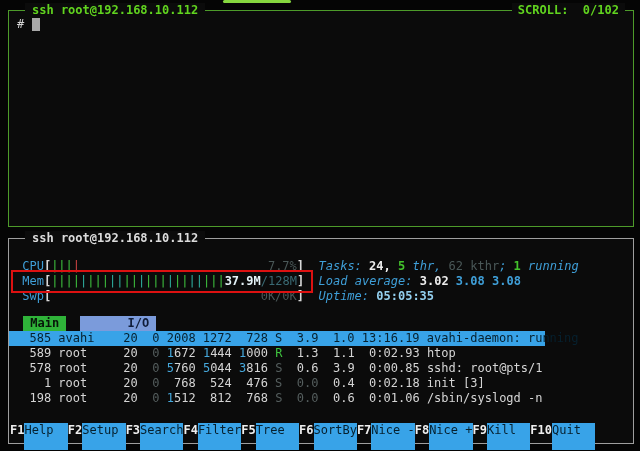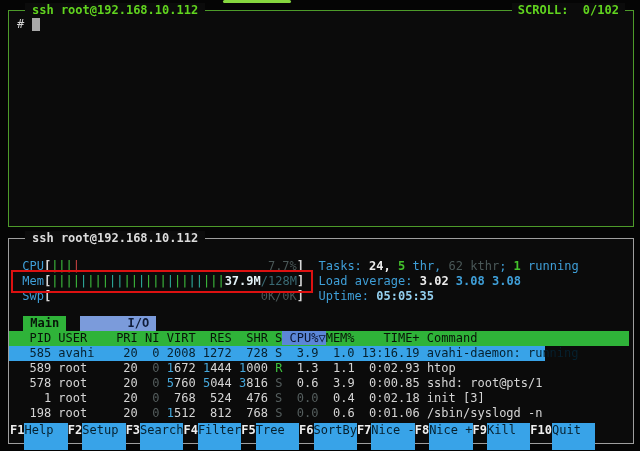--- a/index.html
+++ b/index.html
@@ -31,21 +31,21 @@
   .mline { white-space:pre; height:15px; line-height:15px; }
   .c-d   { color:#d5d5d5; }
   .c-lbl { color:#3f9fd8; }
   .c-brk { color:#d8d8d8; font-weight:bold; }
   .c-bg  { color:#3fc43f; }
   .c-bc  { color:#2fb3a3; }
   .c-br  { color:#d04545; }
   .c-dim { color:#4a5858; }
   .c-wb  { color:#ececec; font-weight:bold; }
   .c-gb  { color:#44c32c; font-weight:bold; }
-  .c-lb  { color:#3f9fd8; }
+  .c-lb  { color:#3f9fd8;font-style:italic; }
   .c-lbb { color:#3f9fd8; font-weight:bold; }
   .c-upt { color:#93cfee; font-weight:bold;text-align:right; }
   .c-memv{ color:#e4f2f7; font-weight:bold; }
   .c-memt{ color:#3a6a74; }
   .c-g   { color:#555e5e; }
   .c-b   { color:#46a8dc; }
   .c-r   { color:#3fc43f; }
   .c-hg  { color:#081408; }
   .c-hs  { background:#5b86d7; color:#0a1530; }
 
@@ -96,21 +96,20 @@
     <div class="content">
 
       <div class="mline"><span class="c-lbl"> CPU</span><span class="c-brk">[</span><span class="c-bg">|||</span><span class="c-br">|</span><span class="c-d">                          </span><span class="c-dim">7.7%</span><span class="c-brk">]</span><span class="c-d">  </span><span class="c-lb">Tasks: </span><span class="c-wb">24, </span><span class="c-gb">5</span><span class="c-lb"> thr, </span><span class="c-dim">62 kthr</span><span class="c-lb">; </span><span class="c-gb">1</span><span class="c-lb"> running</span></div>
       <div class="mline"><span class="c-lbl"> Mem</span><span class="c-brk">[</span><span class="c-bg">||||</span><span class="c-bc">|</span><span class="c-bg">|||</span><span class="c-bc">||</span><span class="c-bg">||</span><span class="c-bc">|</span><span class="c-bg">|||</span><span class="c-bc">|</span><span class="c-bg">||</span><span class="c-bc">||</span><span class="c-bg">|||</span><span class="c-memv">37.9M</span><span class="c-memt">/128M</span><span class="c-brk">]</span><span class="c-d">  </span><span class="c-lb">Load average: </span><span class="c-wb">3.02 </span><span class="c-lbb">3.08 </span><span class="c-lbb">3.08</span></div>
       <div class="mline"><span class="c-lbl"> Swp</span><span class="c-brk">[</span><span class="c-d">                             </span><span class="c-dim">0K/0K</span><span class="c-brk">]</span><span class="c-d">  </span><span class="c-lb">Uptime: </span><span class="c-upt">05:05:35</span></div>
 
       <div class="spacer"></div>
 
       <div class="tabs-row"><span class="tab tab-main"> Main </span><span class="tab-gap"></span><span class="tab tab-io"> I/O </span></div>
 
-      <div class="table-header"><span class="c-hg">  PID USER    PRI NI VIRT  RES  SHR S</span><span class="c-hs"> CPU%▽</span><span class="c-hg">MEM%    TIME+ Command</span></div>
 
       <div>
           <div class="prow selected"><span class="c-d">  585 avahi    20  0 2008 1272  728 S  3.9  1.0 13:16.19 avahi-daemon: running</span></div>
           <div class="prow"><span class="c-d">  589 root     20  </span><span class="c-g">0</span><span class="c-d"> </span><span class="c-b">1</span><span class="c-d">672 </span><span class="c-b">1</span><span class="c-d">444 </span><span class="c-b">1</span><span class="c-d">000 </span><span class="c-r">R</span><span class="c-d">  1.3  1.1  0:02.93 htop</span></div>
           <div class="prow"><span class="c-d">  578 root     20  </span><span class="c-g">0</span><span class="c-d"> </span><span class="c-b">5</span><span class="c-d">760 </span><span class="c-b">5</span><span class="c-d">044 </span><span class="c-b">3</span><span class="c-d">816 </span><span class="c-g">S</span><span class="c-d">  0.6  3.9  0:00.85 sshd: root@pts/1</span></div>
           <div class="prow"><span class="c-d">    1 root     20  </span><span class="c-g">0</span><span class="c-d">  768  524  476 </span><span class="c-g">S</span><span class="c-d">  </span><span class="c-g">0.0</span><span class="c-d">  0.4  0:02.18 init [3]</span></div>
           <div class="prow"><span class="c-d">  198 root     20  </span><span class="c-g">0</span><span class="c-d"> </span><span class="c-b">1</span><span class="c-d">512  812  768 </span><span class="c-g">S</span><span class="c-d">  </span><span class="c-g">0.0</span><span class="c-d">  0.6  0:01.06 /sbin/syslogd -n</span></div>
         </div>
 
       <div class="fnbar">

